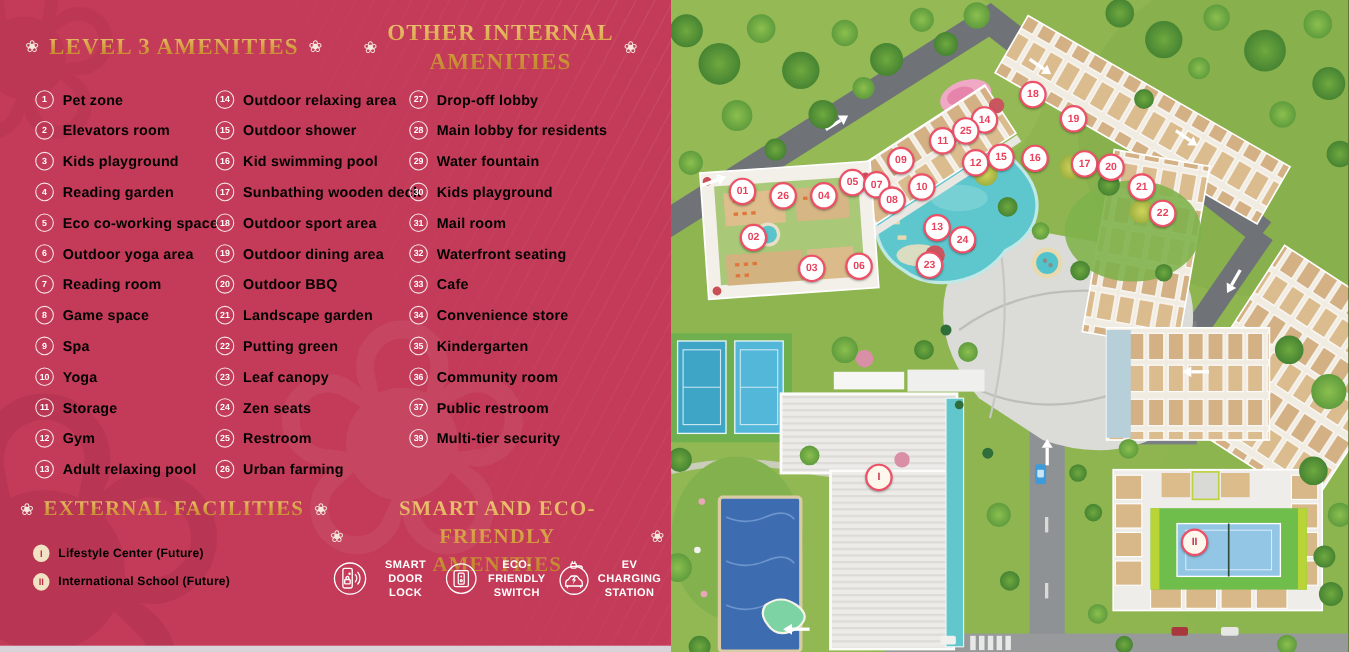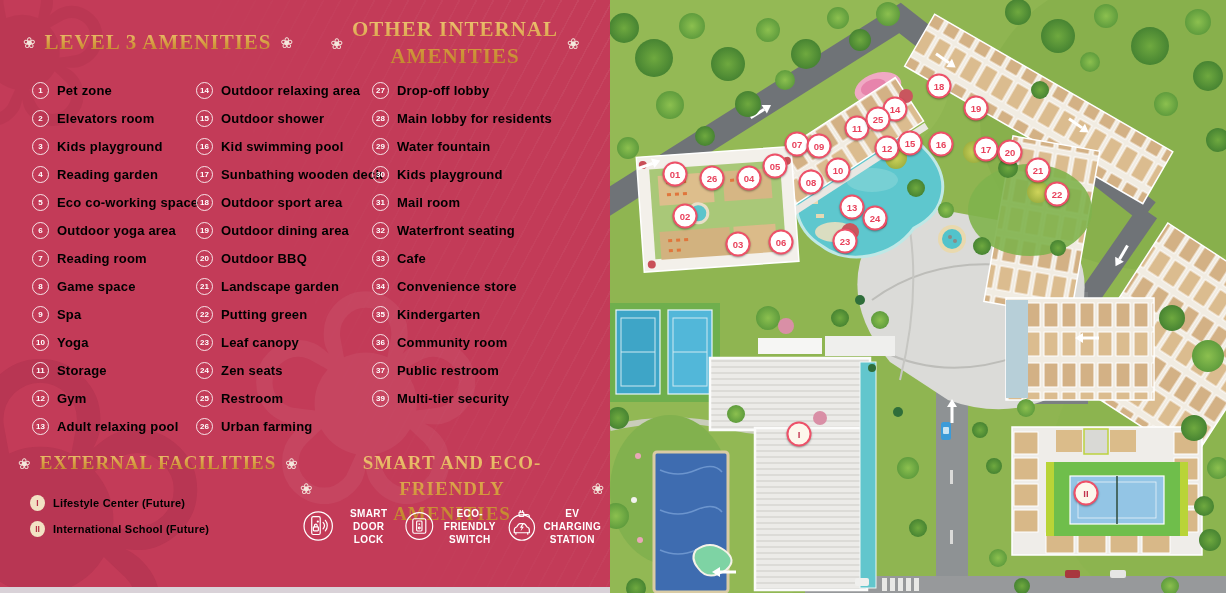--- a/index.html
+++ b/index.html
@@ -616,21 +616,21 @@
           <circle cx="210" cy="418" r="7" fill="#D98FA6"></circle>
       </g>
     </svg>
     <div class="markers">
         <div class="map-marker" style="left: 65px; top: 174px;">01</div>
         <div class="map-marker" style="left: 75px; top: 216px;">02</div>
         <div class="map-marker" style="left: 128px; top: 244px;">03</div>
         <div class="map-marker" style="left: 139px; top: 178px;">04</div>
         <div class="map-marker" style="left: 165px; top: 166px;">05</div>
         <div class="map-marker" style="left: 171px; top: 242px;">06</div>
-        <div class="map-marker" style="left: 187px; top: 144px;">07</div>
+        <div class="map-marker" style="left: 187px; top: 168px;">07</div>
         <div class="map-marker" style="left: 201px; top: 182px;">08</div>
         <div class="map-marker" style="left: 209px; top: 146px; text-align: center;">09</div>
         <div class="map-marker" style="left: 228px; top: 170px;">10</div>
         <div class="map-marker" style="left: 247px; top: 128px;">11</div>
         <div class="map-marker" style="left: 277px; top: 148px;">12</div>
         <div class="map-marker" style="left: 242px; top: 207px;">13</div>
         <div class="map-marker" style="left: 285px; top: 109px;">14</div>
         <div class="map-marker" style="left: 300px; top: 143px;">15</div>
         <div class="map-marker" style="left: 331px; top: 144px;">16</div>
         <div class="map-marker" style="left: 376px; top: 149px;">17</div>

